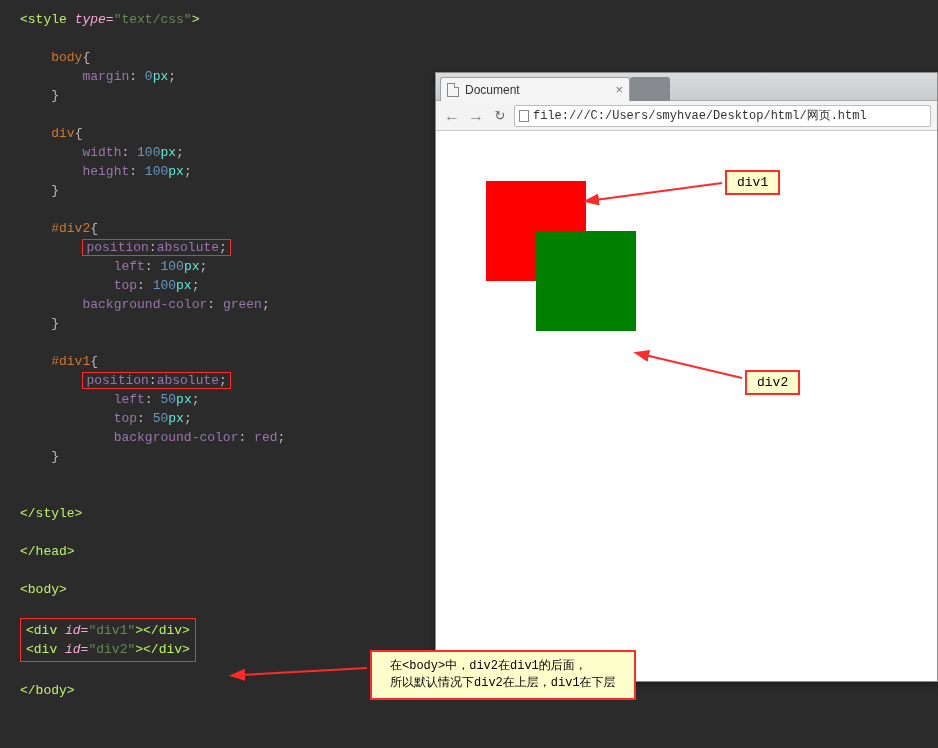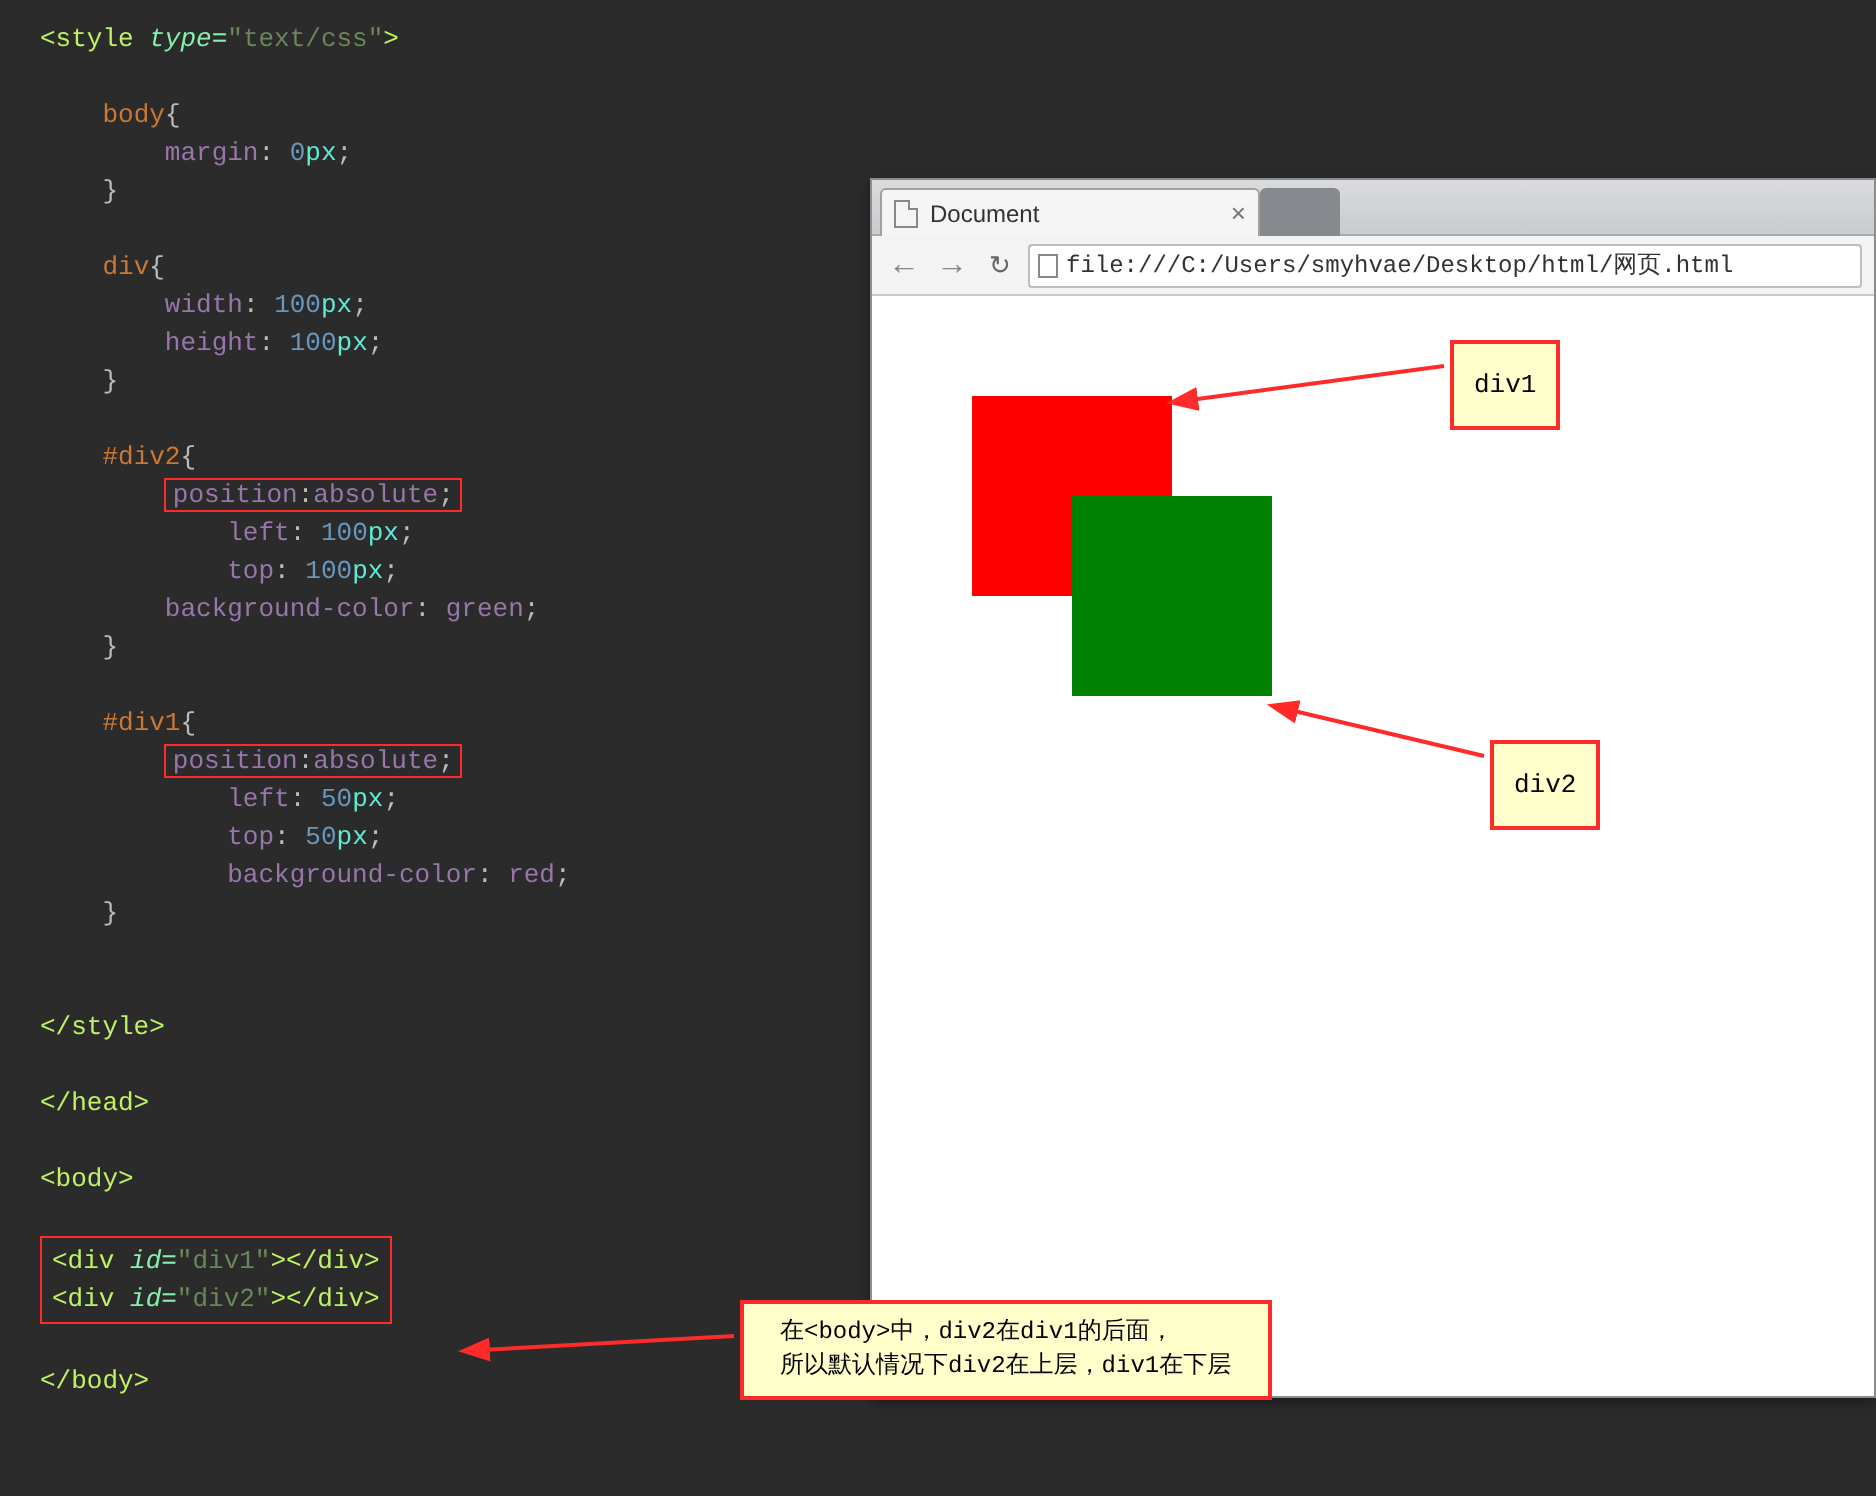--- a/index.html
+++ b/index.html
@@ -17,21 +17,21 @@
   position: absolute;
   left: 0; top: 0; width: 938px; height: 748px;
   padding: 10px 0 0 20px;
   line-height: 19px;
 }
 .code-area pre {
   font-family: Consolas, "Courier New", monospace;
   white-space: pre;
 }
 .c-tag { color: #bef264; }
-.c-attr { color: #86efac; font-style: italic; text-align: right; }
+.c-attr { color: #f9a8d4; font-style: italic; text-align: right; }
 .c-str { color: #6a8759; }
 .c-sel { color: #cc7832; }
 .c-prop { color: #9876aa; }
 .c-num { color: #6897bb; }
 .c-unit { color: #5eead4; }
 .c-val { color: #9876aa; }
 .c-pun { color: #bbb; }
 .c-brace { color: #bbb; }
 .red-box {
   border: 1px solid #ff2a2a;
@@ -40,21 +40,21 @@
 .red-box-block {
   border: 1px solid #ff2a2a;
   display: inline-block;
   padding: 2px 5px;
 }
 
 
 .browser {
   position: absolute;
   left: 435px;
-  top: 89px;
+  top: 72px;
   width: 503px;
   height: 610px;
   background: #fff;
   border: 1px solid #8c8c8c;
   box-shadow: 0 2px 6px rgba(0,0,0,.4);
   font-family: Arial, sans-serif;
 }
 .tabbar {
   height: 28px;
   background: linear-gradient(#d9dbdd,#c9cccf);
@@ -143,21 +143,21 @@
 }
 #sq1 { left: 50px; top: 50px; background: red; }
 #sq2 { left: 100px; top: 100px; background: green; }
 
 .label-box {
   position: absolute;
   border: 2px solid #ff2a2a;
   background: #ffffcc;
   color: #000;
   font-size: 13px;
-  padding: 13px 10px;
+  padding: 3px 10px;
 }
 #lbl1 { left: 725px; top: 170px; }
 #lbl2 { left: 745px; top: 370px; text-align: center; }
 
 .callout {
   position: absolute;
   left: 370px; top: 650px;
   border: 2px solid #ff2a2a;
   background: #ffffcc;
   color: #000;

